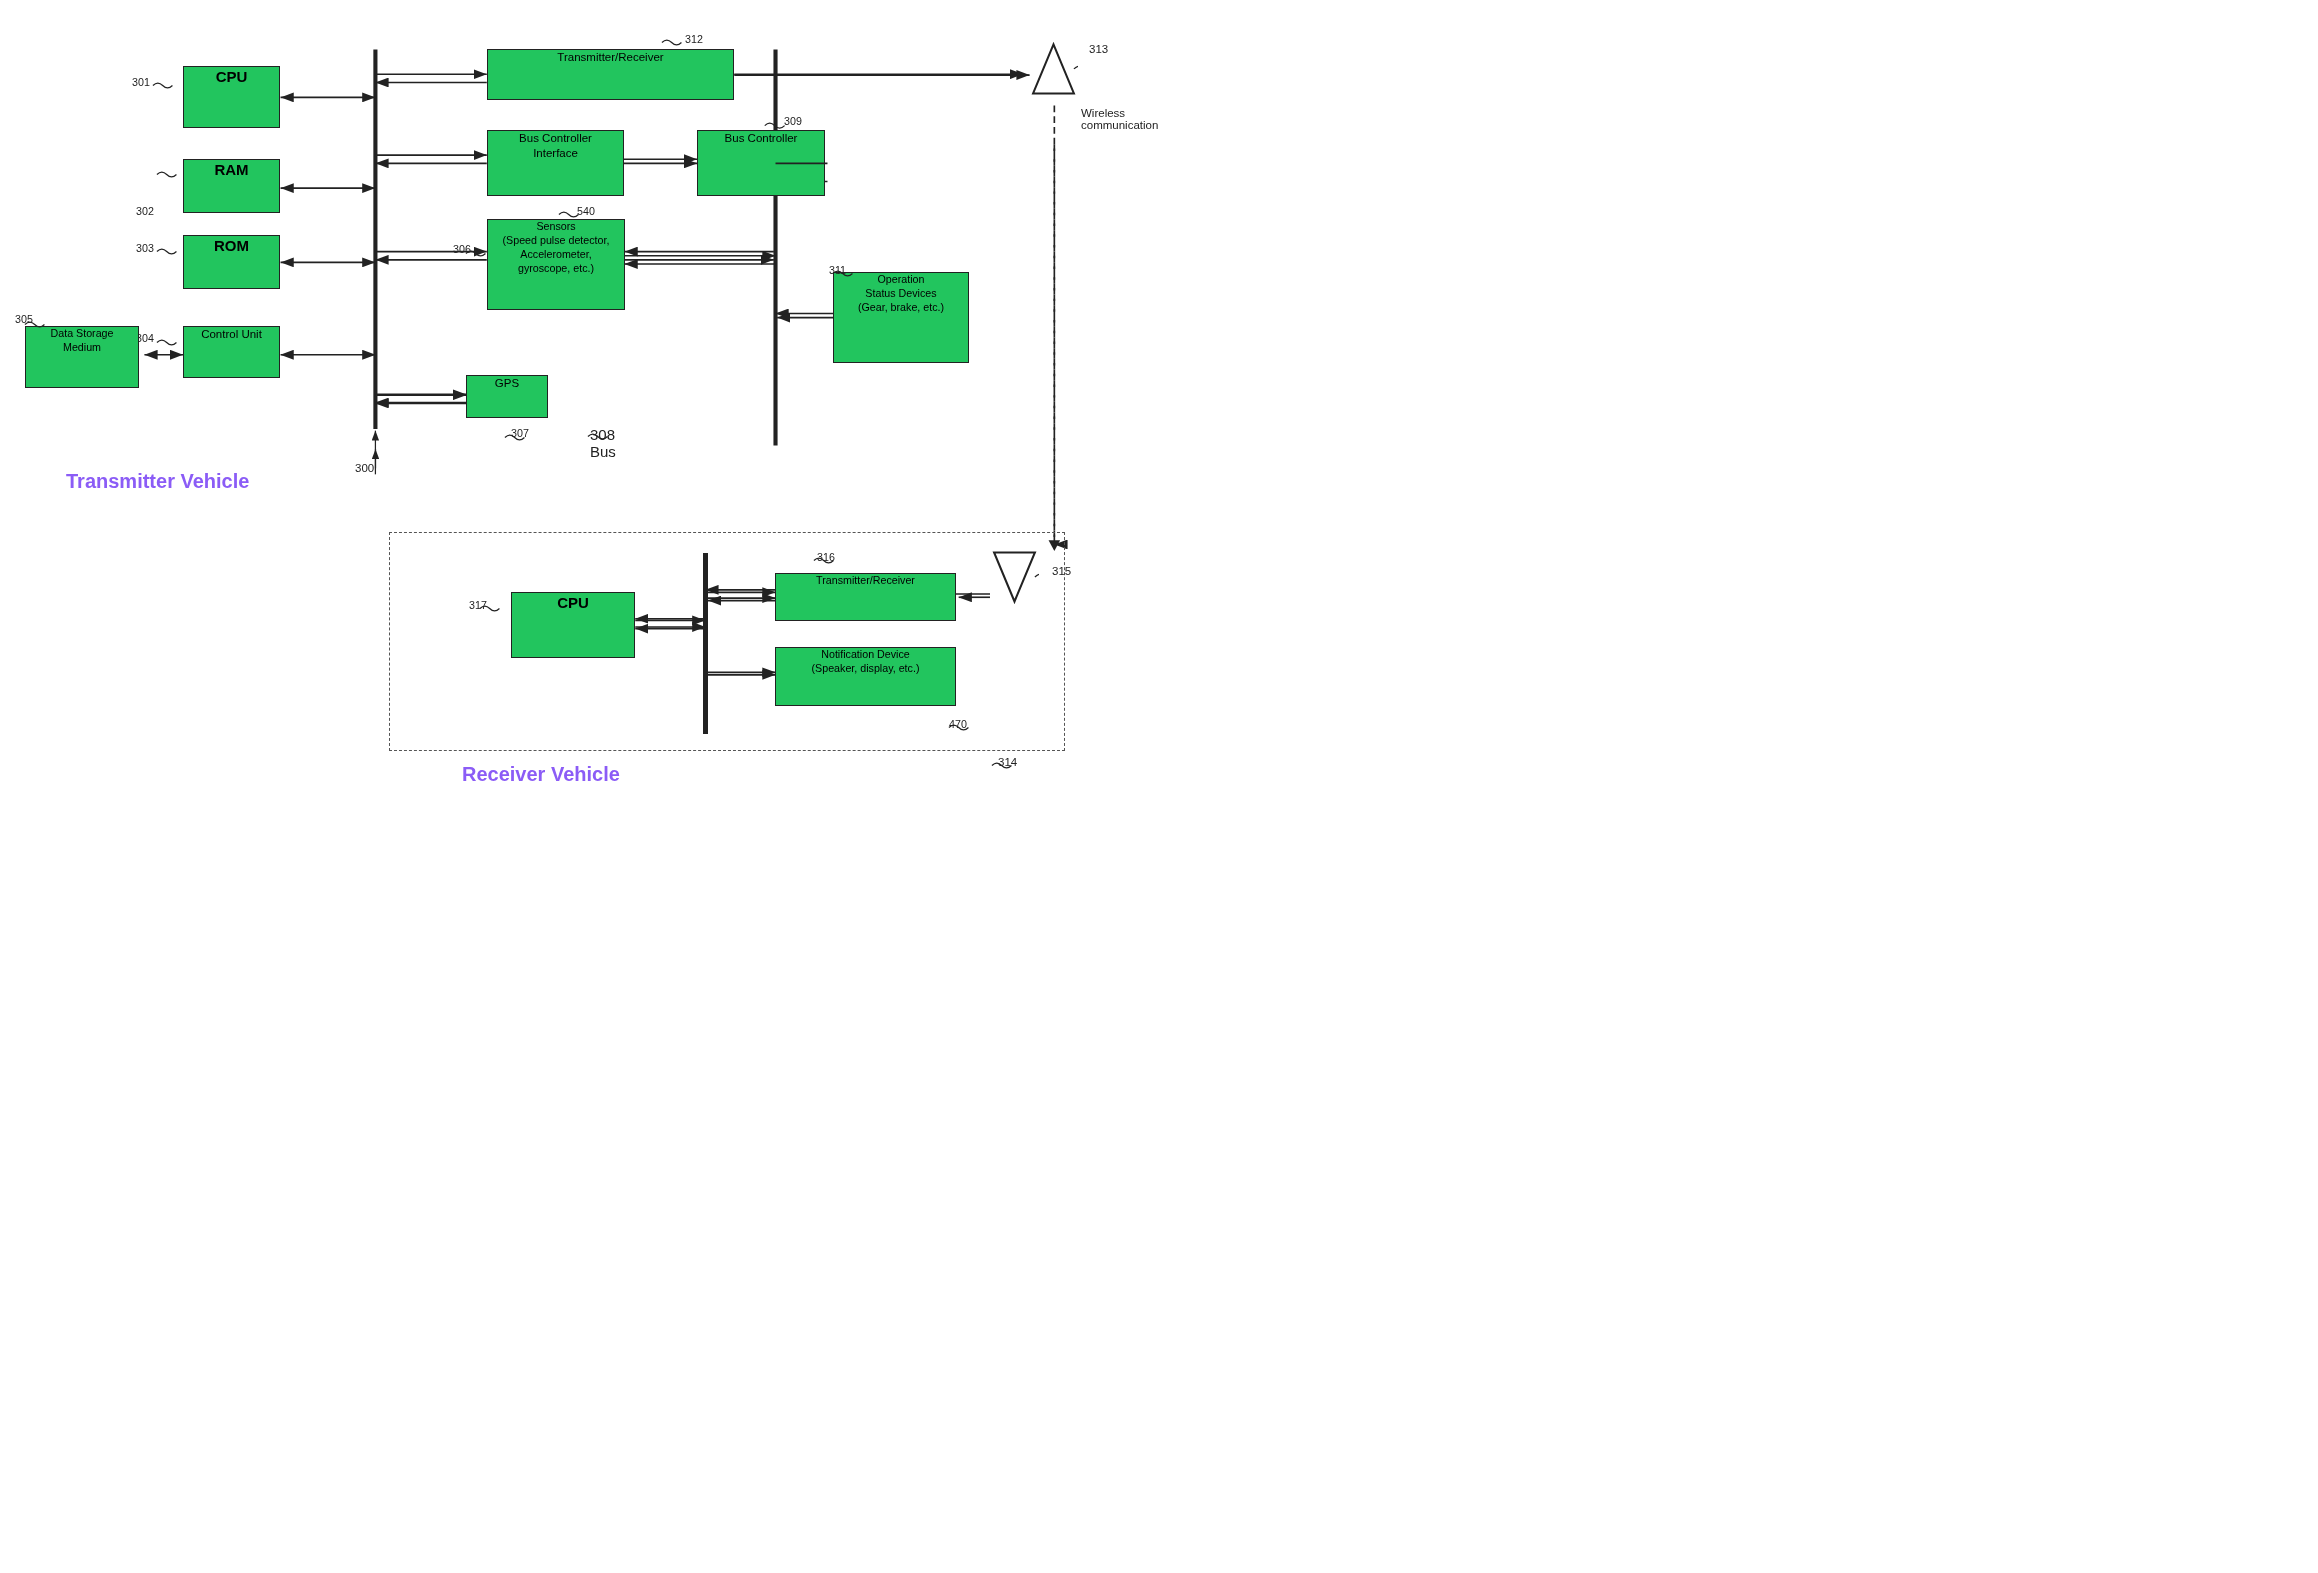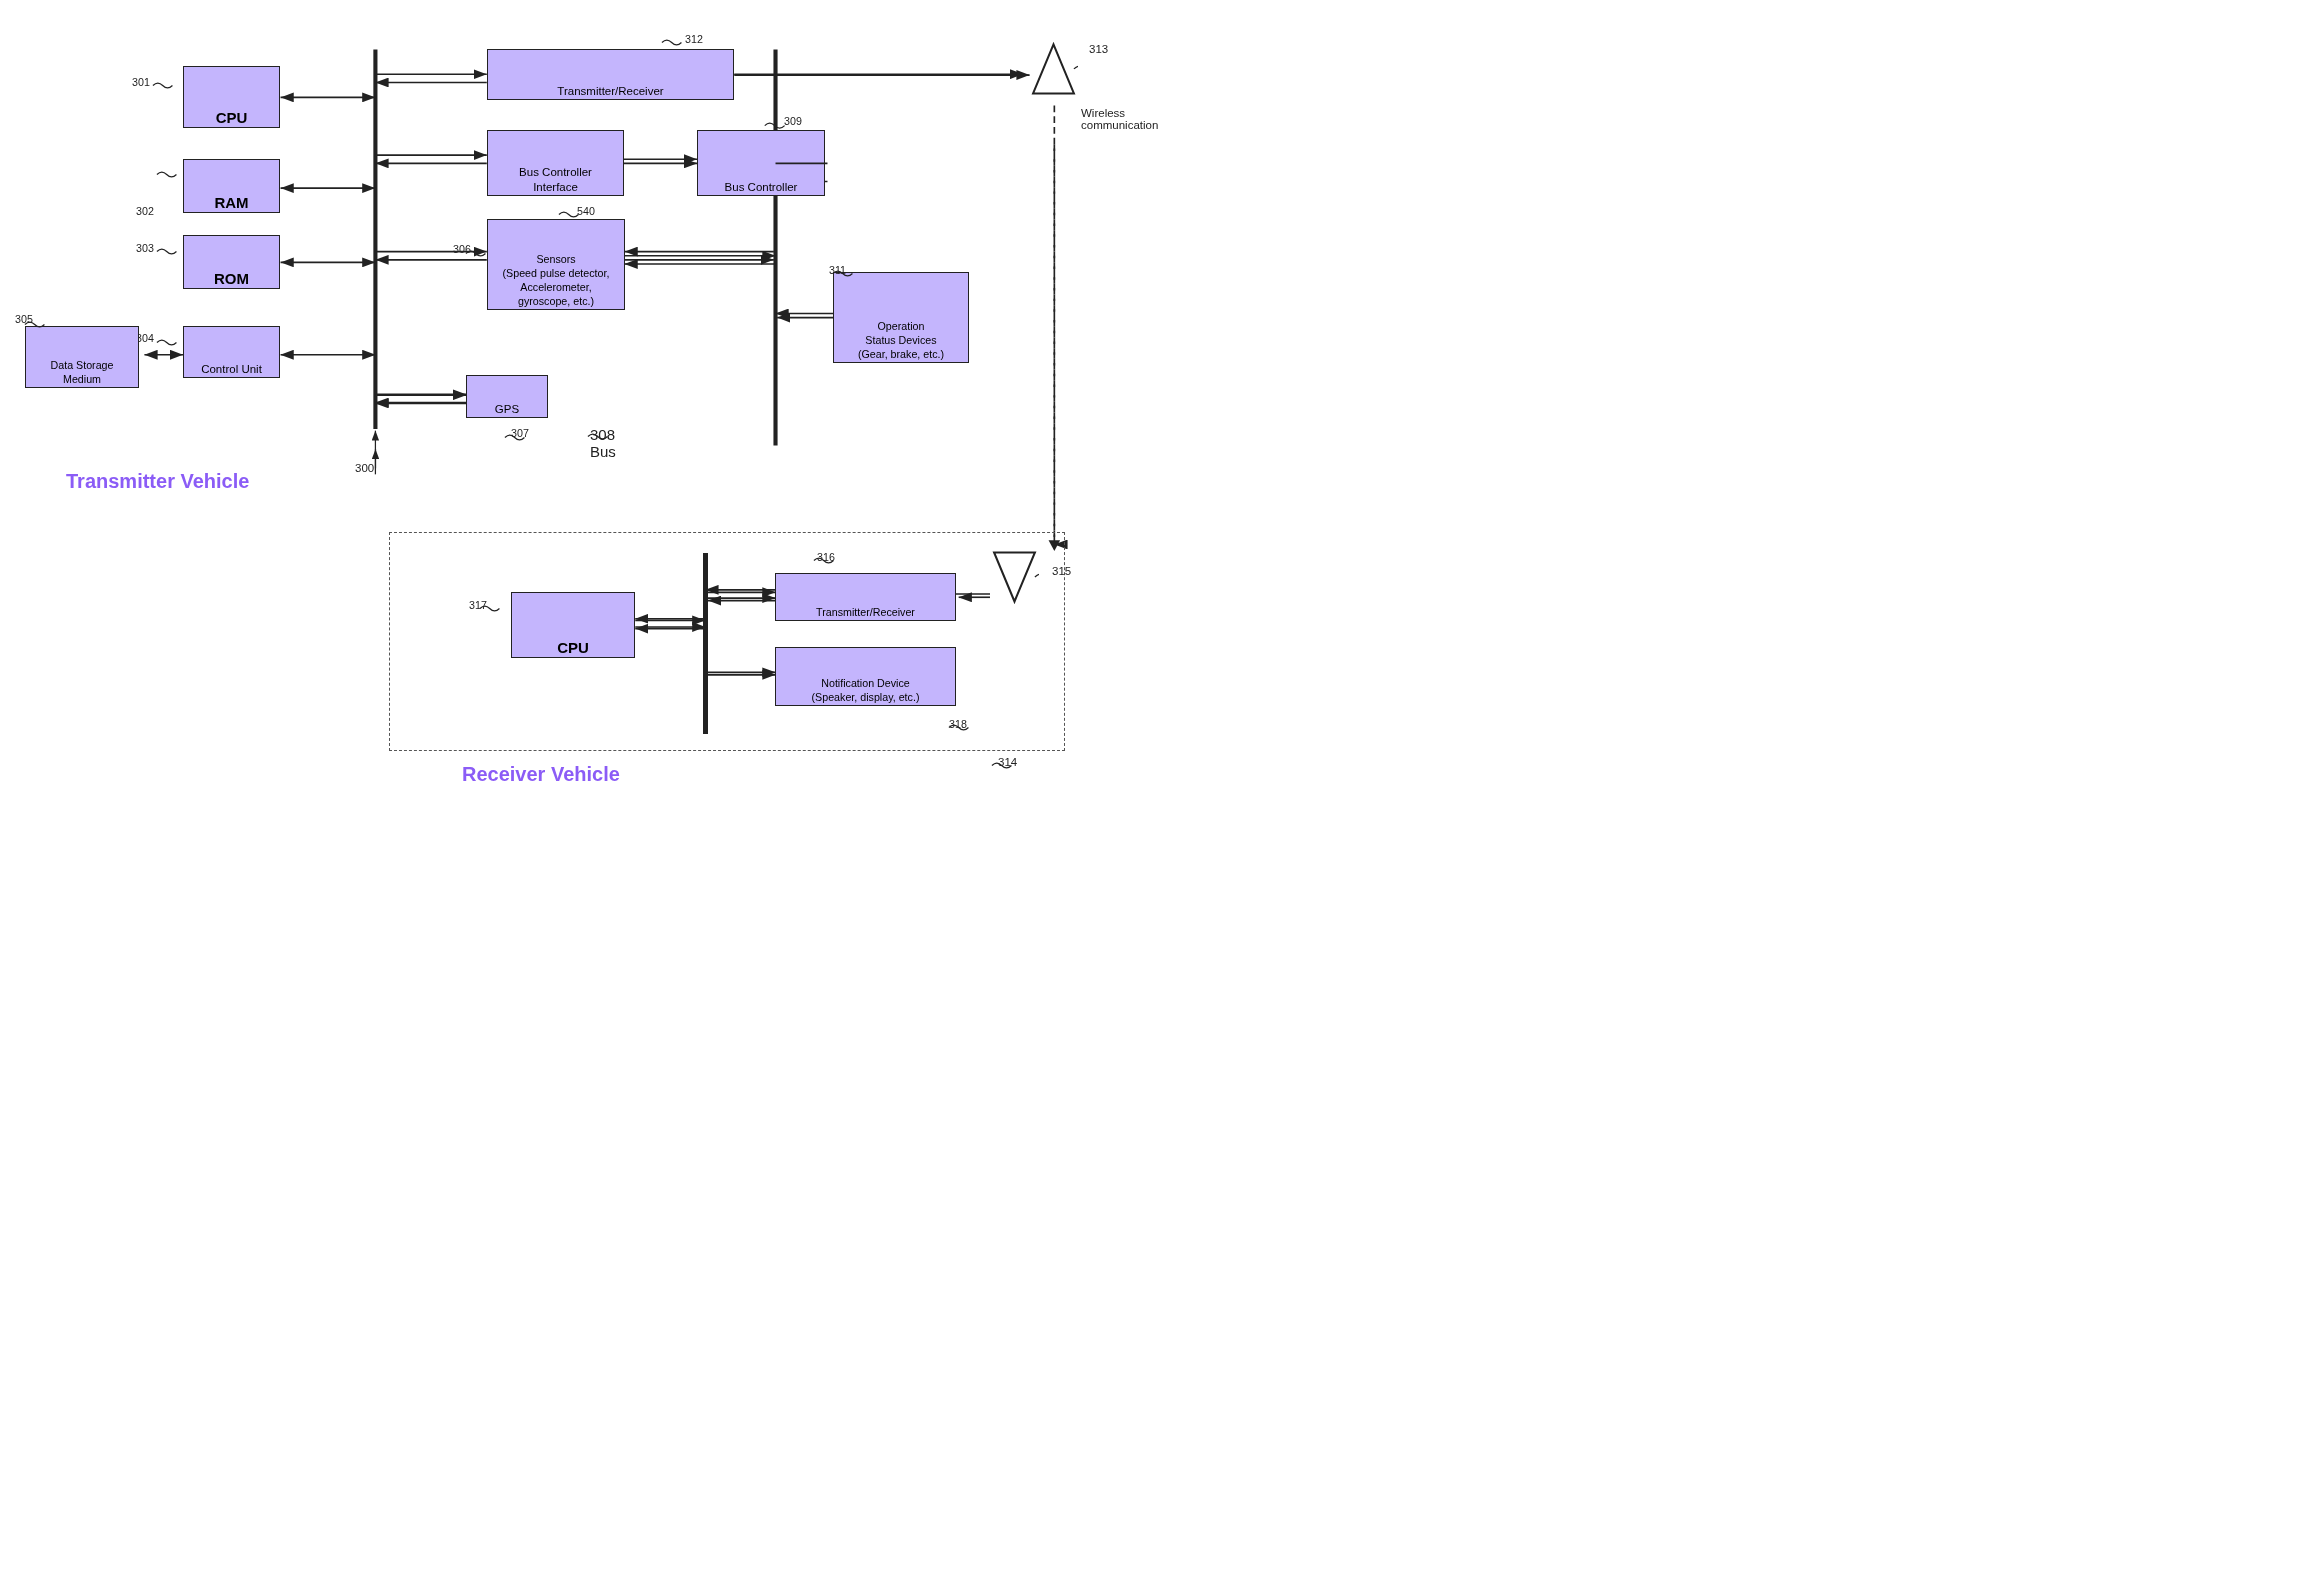--- a/index.html
+++ b/index.html
@@ -12,23 +12,23 @@
       overflow: hidden;
     }
     .diagram {
       position: relative;
       width: 1160px;
       height: 787px;
     }
     .box {
       position: absolute;
       border: 1.6px solid #222;
-      background: #c4b5fd;
+      background: #22c55e;
       display: flex;
-      align-items: flex-end;
+      align-items: flex-start;
       justify-content: center;
       text-align: center;
       font-size: 11.5px;
       line-height: 1.3;
     }
     .label {
       position: absolute;
       font-size: 10.7px;
       color: #222;
       background: transparent;
@@ -267,21 +267,21 @@
   </div>
   <span class="label" style="left:817px; top:551px;">316</span>
   <svg style="position:absolute;left:812px;top:554px;width:25px;height:13px;" viewBox="0 0 30 16" width="25" height="13">
     <path d="M2,8 Q8,2 14,8 Q20,14 26,8" stroke="#222" stroke-width="1.5" fill="none"></path>
   </svg>
 
   <div class="box" style="left:775px; top:647px; width:181px; height:59px; font-size:10.7px; text-align:center;">
     <span style="white-space:pre-line;">Notification Device
 (Speaker, display, etc.)</span>
   </div>
-  <span class="label" style="left:949px; top:718px;">318</span>
+  <span class="label" style="left:949px; top:718px;">470</span>
   <svg style="position:absolute;left:947px;top:721px;width:25px;height:13px;" viewBox="0 0 30 16" width="25" height="13">
     <path d="M2,8 Q8,2 14,8 Q20,14 26,8" stroke="#222" stroke-width="1.5" fill="none"></path>
   </svg>
 
   <svg style="position:absolute;left:990px;top:544px;width:49px;height:66px;" viewBox="0 0 60 80" width="49" height="66">
 
     <polygon points="30,70 5,10 55,10" stroke="#222" stroke-width="2.5" fill="none"></polygon>
 
     <path d="M55,40 Q62,33 69,40 Q76,47 83,40" stroke="#222" stroke-width="1.5" fill="none"></path>
   </svg>

